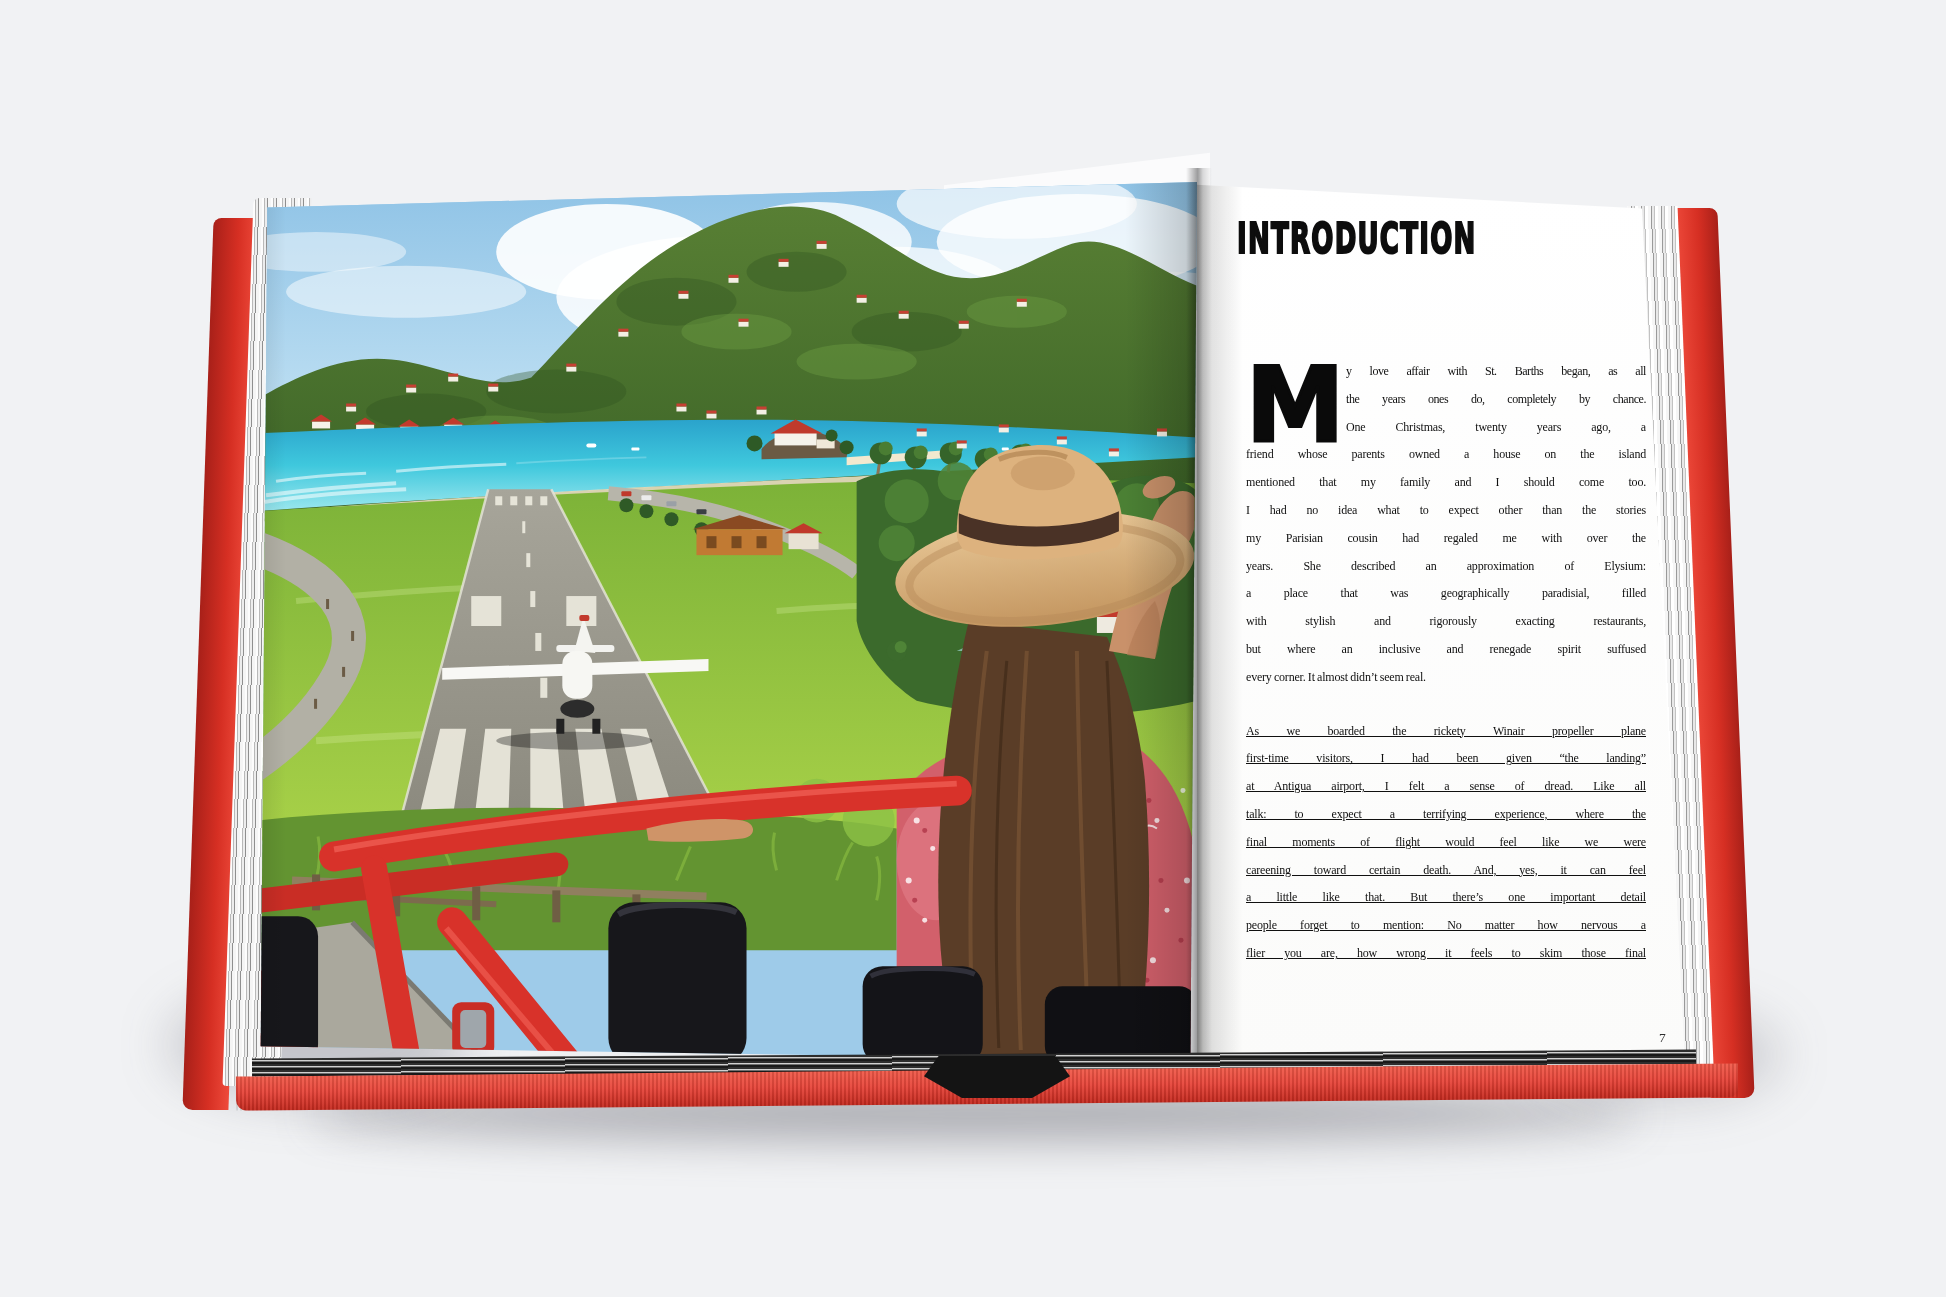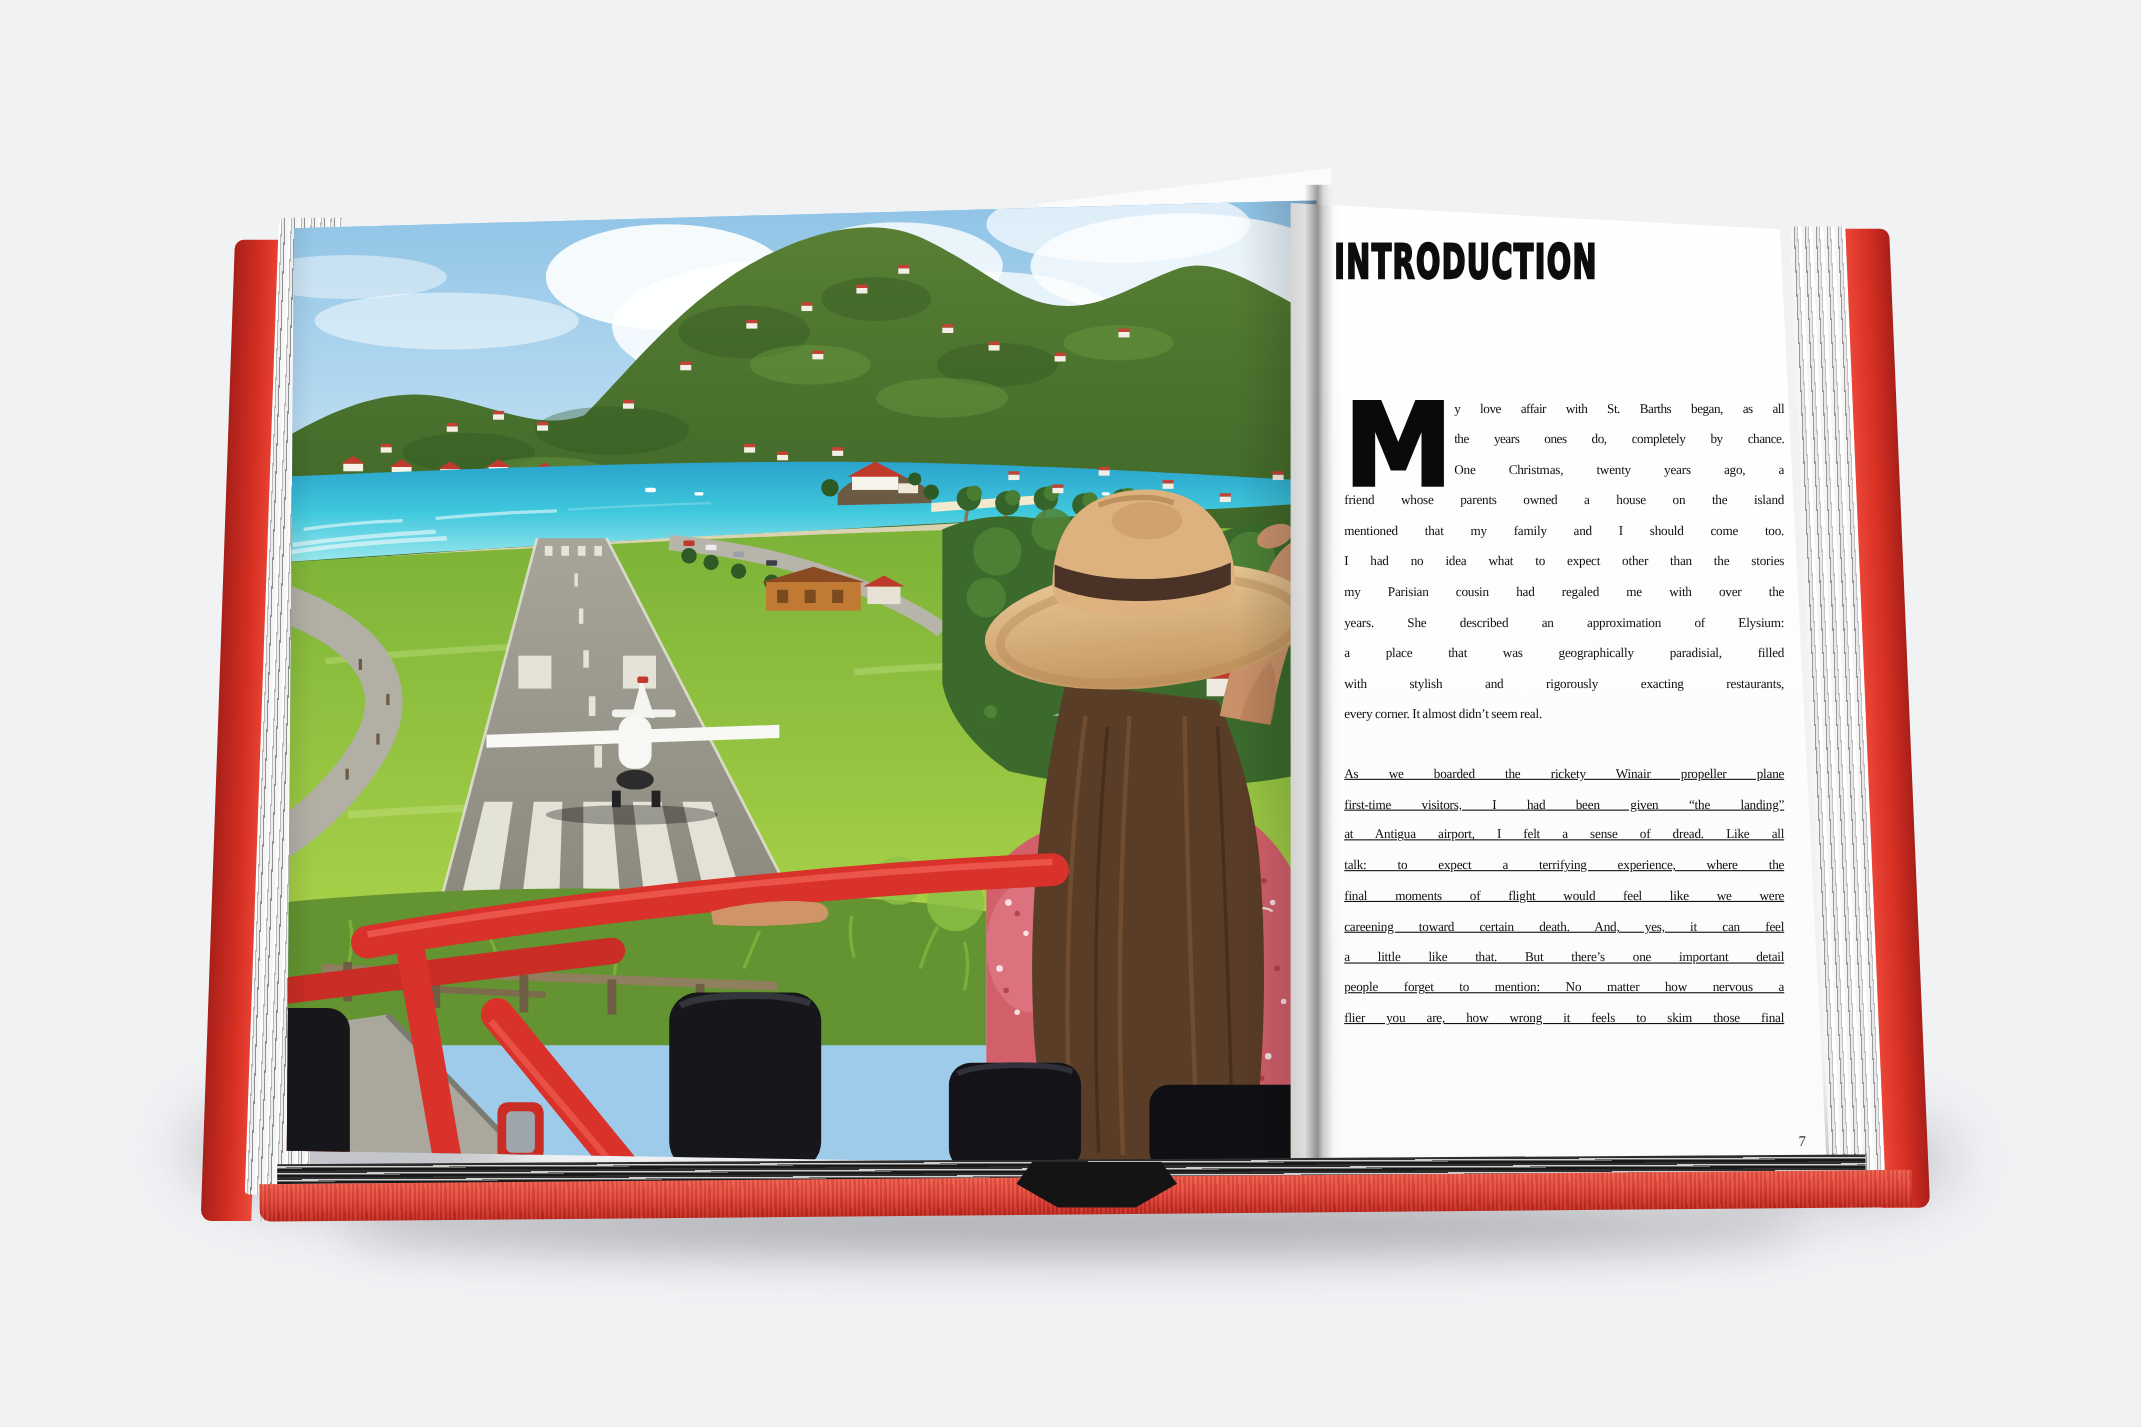--- a/index.html
+++ b/index.html
@@ -31,21 +31,21 @@
   .spine-notch{left:924px;top:1056px;width:146px;height:42px;background:#141414;
                clip-path:polygon(10% 0,90% 0,100% 48%,74% 100%,26% 100%,0 48%);}
   .top-wedge{left:944px;top:150px;width:266px;height:44px;background:#fbfbfc;
              clip-path:polygon(0 80%,100% 6%,100% 100%,0 100%);}
   
   .left-page{left:256px;top:182px;width:941px;height:880px;background:#9ecbe9;
              clip-path:polygon(1.2% 2.9%,100% 0%,99.3% 99.9%,0.5% 98.2%);}
   .left-page svg{display:block;width:100%;height:100%;}
   .photo-shade-r{right:0;top:0;bottom:0;width:72px;background:linear-gradient(270deg,rgba(0,0,0,.20),rgba(0,0,0,0));}
   .photo-shade-l{left:0;top:0;bottom:0;width:30px;background:linear-gradient(90deg,rgba(0,0,0,.10),rgba(0,0,0,0));}
-  .right-page{left:1173px;top:182px;width:500px;height:884px;background:linear-gradient(180deg,#ffffff,#fbfbfa);
+  .right-page{left:1197px;top:182px;width:500px;height:884px;background:linear-gradient(180deg,#ffffff,#fbfbfa);
               clip-path:polygon(0 0.3%,89% 3%,97.6% 99.8%,0 100%);}
   .gutter-shade{left:0;top:0;bottom:0;width:46px;background:linear-gradient(90deg,rgba(0,0,0,.17),rgba(0,0,0,0));}
   .gutter-fold{left:1186px;top:168px;width:26px;height:900px;
                background:linear-gradient(90deg,rgba(0,0,0,0),rgba(0,0,0,.38) 45%,rgba(0,0,0,.14) 65%,rgba(0,0,0,0));}
   
   .title{left:40px;top:34px;height:44px;line-height:44px;color:#0d0d0d;
          font-family:"DejaVu Sans", sans-serif;font-weight:bold;font-size:42px;letter-spacing:2px;
          -webkit-text-stroke:2.2px #0d0d0d;transform:scale(.62,1.02);transform-origin:left top;white-space:nowrap;}
   .body-col{left:49px;top:176px;width:400px;color:#101010;}
   .dropcap{float:left;width:88px;height:76px;margin:4px 12px 0 0;overflow:visible;
@@ -488,20 +488,21 @@
         <div class="line tight">y love affair with St. Barths began, as all</div>
         <div class="line tight">the years ones do, completely by chance.</div>
         <div class="line">One Christmas, twenty years ago, a</div>
         <div class="line">friend whose parents owned a house on the island</div>
         <div class="line">mentioned that my family and I should come too.</div>
         <div class="line">I had no idea what to expect other than the stories</div>
         <div class="line">my Parisian cousin had regaled me with over the</div>
         <div class="line">years. She described an approximation of Elysium:</div>
         <div class="line">a place that was geographically paradisial, filled</div>
         <div class="line">with stylish and rigorously exacting restaurants,</div>
+        <div class="line">but where an inclusive and renegade spirit suffused</div>
         <div class="line last">every corner. It almost didn’t seem real.</div>
       </div>
       <div class="para2">
         <div class="line">As we boarded the rickety Winair propeller plane</div>
         <div class="line">first-time visitors, I had been given “the landing”</div>
         <div class="line">at Antigua airport, I felt a sense of dread. Like all</div>
         <div class="line">talk: to expect a terrifying experience, where the</div>
         <div class="line">final moments of flight would feel like we were</div>
         <div class="line">careening toward certain death. And, yes, it can feel</div>
         <div class="line">a little like that. But there’s one important detail</div>

